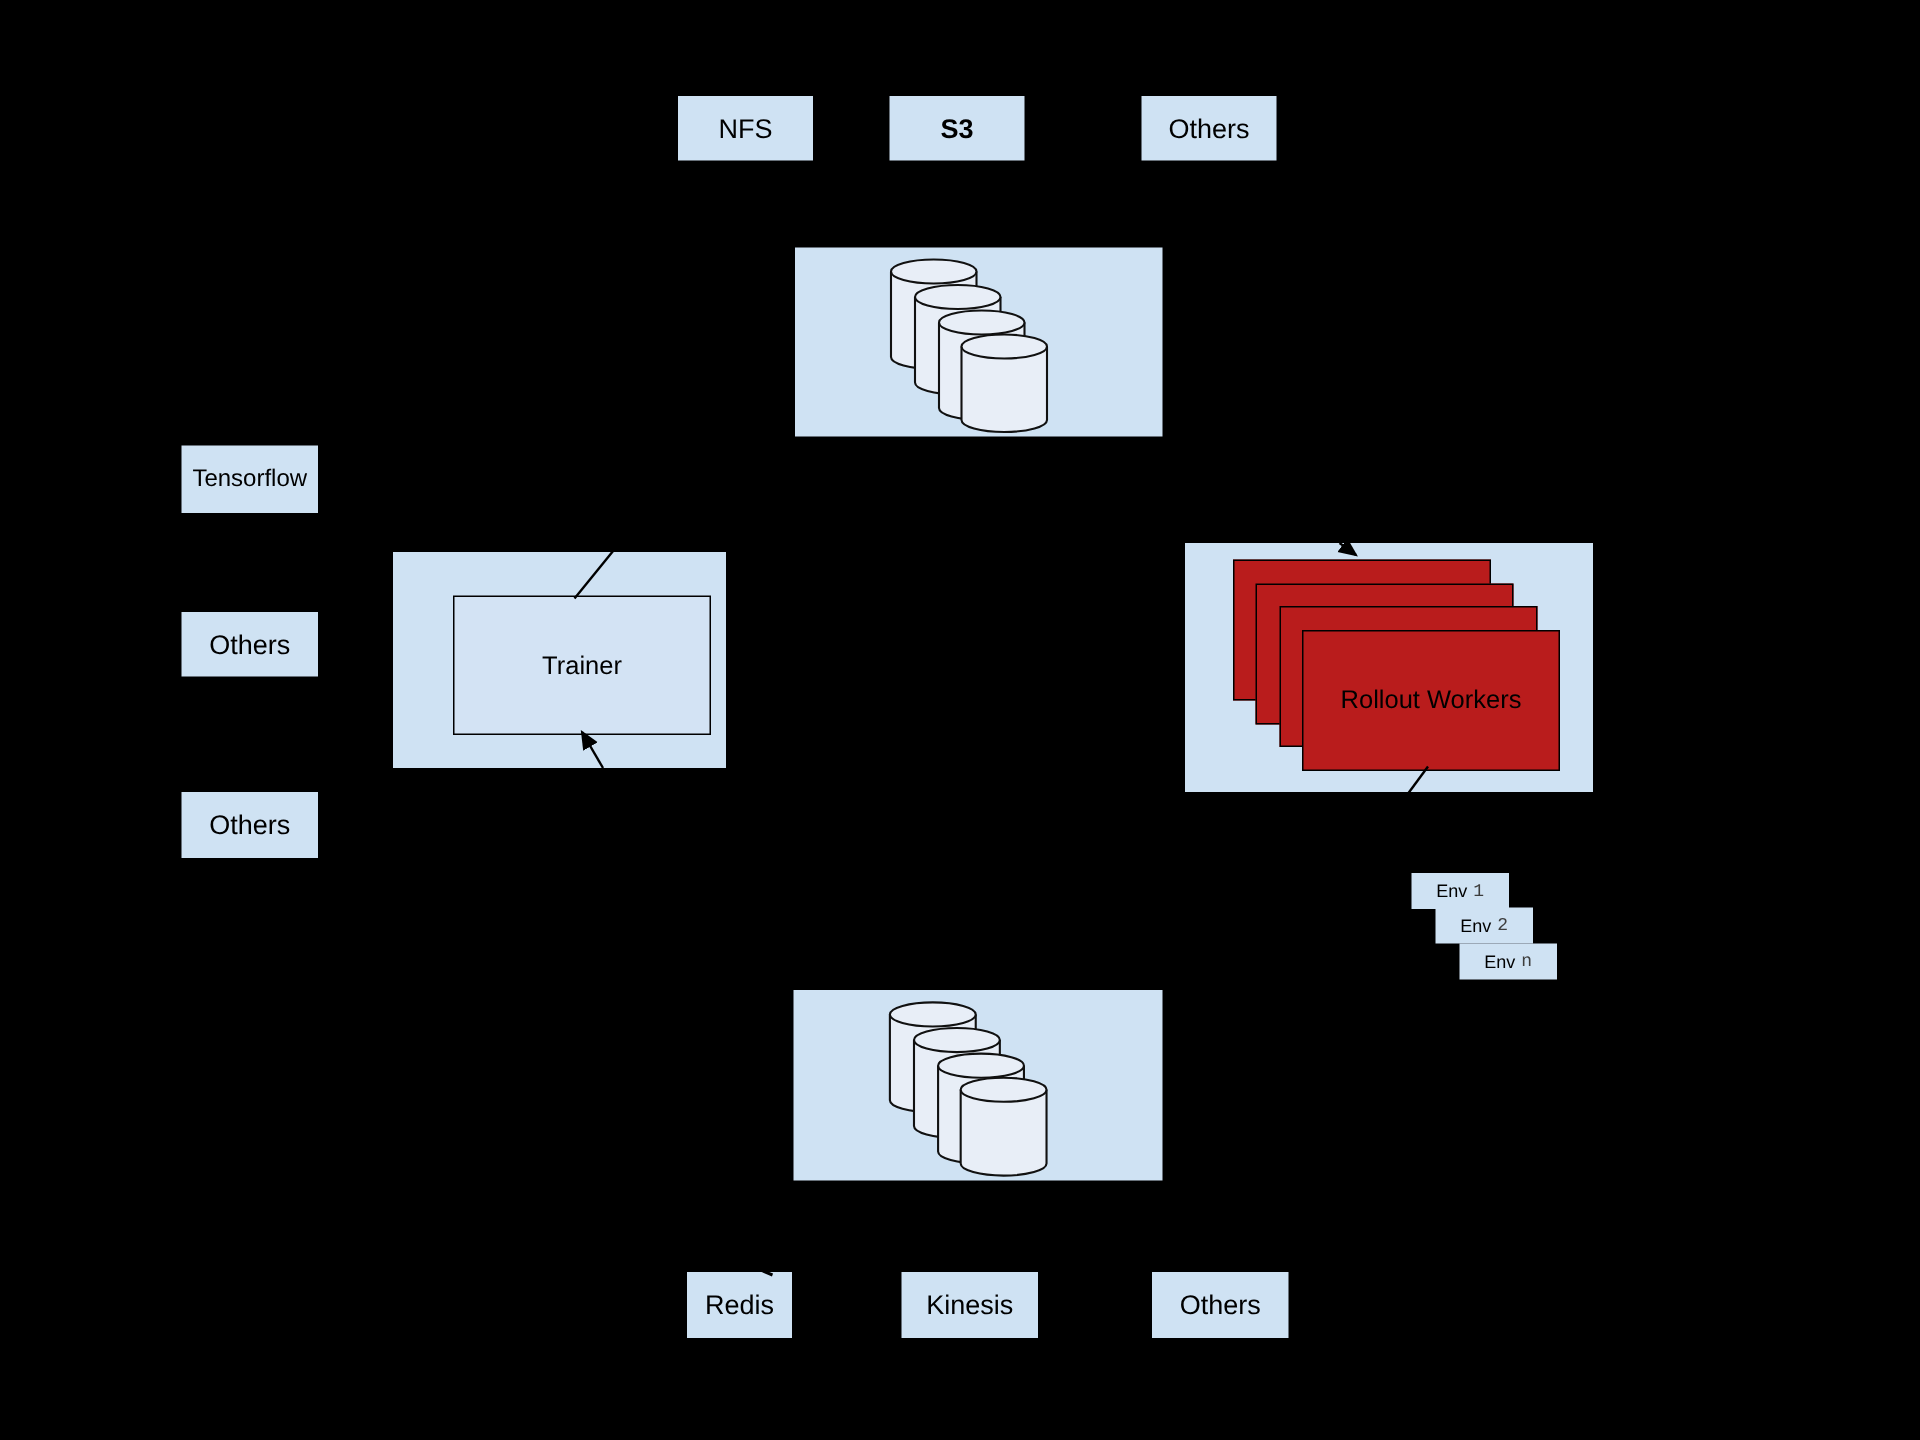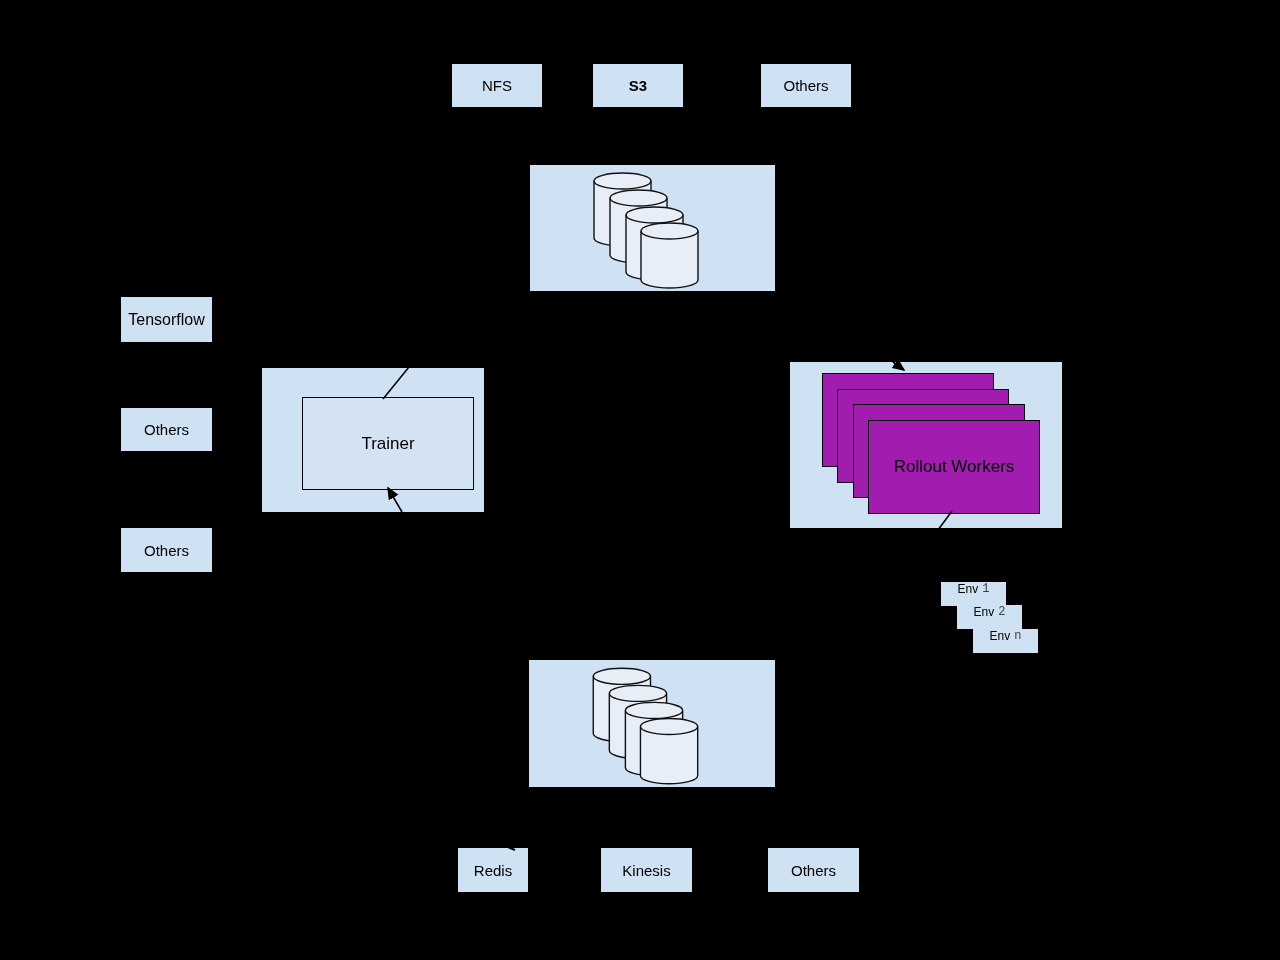--- a/index.html
+++ b/index.html
@@ -1,46 +1,46 @@
 <!DOCTYPE html>
 <html><head>
 <meta charset="utf-8">
 <style>
   html,body{margin:0;padding:0;background:#000;}
   #canvas{position:relative;width:1280px;height:960px;background:#000;overflow:hidden;
           font-family:"Liberation Sans",sans-serif;color:#000;}
   .box{position:absolute;background:#cfe2f3;display:flex;align-items:center;justify-content:center;
-       font-size:15px;line-height:1;}
+       font-size:18px;line-height:1;}
   
   #nfs{left:452px;top:64px;width:90px;height:43px;}
   #s3{left:593px;top:64px;width:90px;height:43px;font-weight:bold;}
   #others-top{left:761px;top:64px;width:90px;height:43px;}
   
   #storage-top{left:530px;top:165px;width:245px;height:126px;}
   #storage-bottom{left:529px;top:660px;width:246px;height:127px;}
   .storage svg{position:absolute;left:0;top:0;}
   
   #tensorflow{left:121px;top:297px;width:91px;height:45px;font-size:16px;}
   #mxnet{left:121px;top:408px;width:91px;height:43px;}
   #others-left{left:121px;top:528px;width:91px;height:44px;}
   
   #trainer-outer{left:262px;top:368px;width:222px;height:144px;background:#cfe2f3;position:absolute;}
   #trainer-inner{position:absolute;left:40px;top:29px;width:170px;height:91px;background:#d3e3f4;
                  border:1.5px solid #000;display:flex;align-items:center;justify-content:center;
                  font-size:17px;}
   
   #rollout-outer{left:790px;top:362px;width:272px;height:166px;background:#cfe2f3;position:absolute;}
-  .stack-card{position:absolute;width:170px;height:92px;background:#a21caf;border:1.5px solid #000;}
+  .stack-card{position:absolute;width:170px;height:92px;background:#b91c1c;border:1.5px solid #000;}
   #card0{left:32px;top:11px;}
   #card1{left:47px;top:27px;}
   #card2{left:63px;top:42px;}
   #card3{left:78px;top:58px;display:flex;align-items:center;justify-content:center;font-size:17px;}
   
   .env{position:absolute;width:65px;height:24px;background:#cfe2f3;display:flex;
-       align-items:flex-start;justify-content:center;font-size:12px;gap:4px;}
+       align-items:center;justify-content:center;font-size:12px;gap:4px;}
   #env1{left:941px;top:582px;}
   #env2{left:957px;top:605px;}
   #envn{left:973px;top:629px;}
   .env .idx{font-family:"Liberation Mono",monospace;color:#3d3d3d;font-size:12px;}
   
   #redis{left:458px;top:848px;width:70px;height:44px;}
   #kinesis{left:601px;top:848px;width:91px;height:44px;}
   #others-bottom{left:768px;top:848px;width:91px;height:44px;}
   
   #frag-overlay{position:absolute;left:0;top:0;z-index:5;pointer-events:none;}

